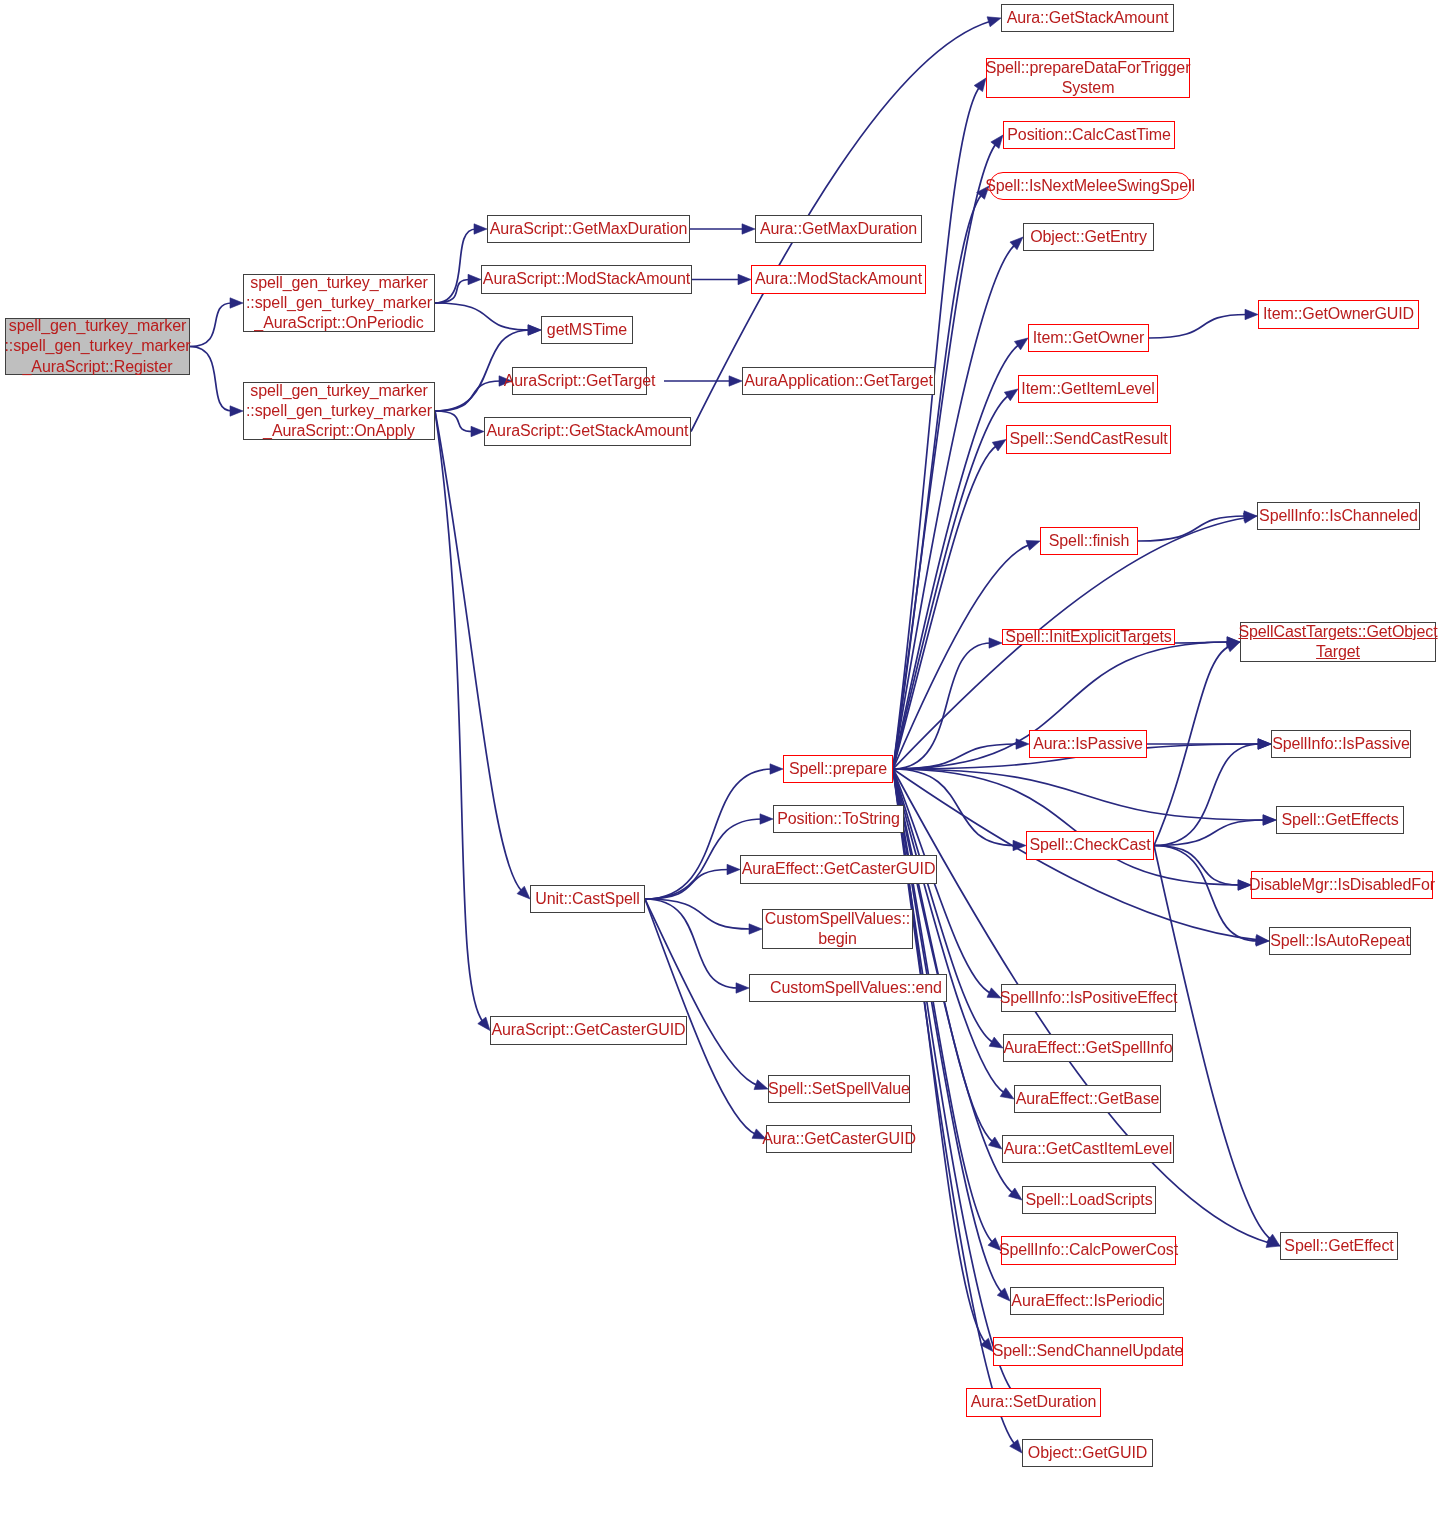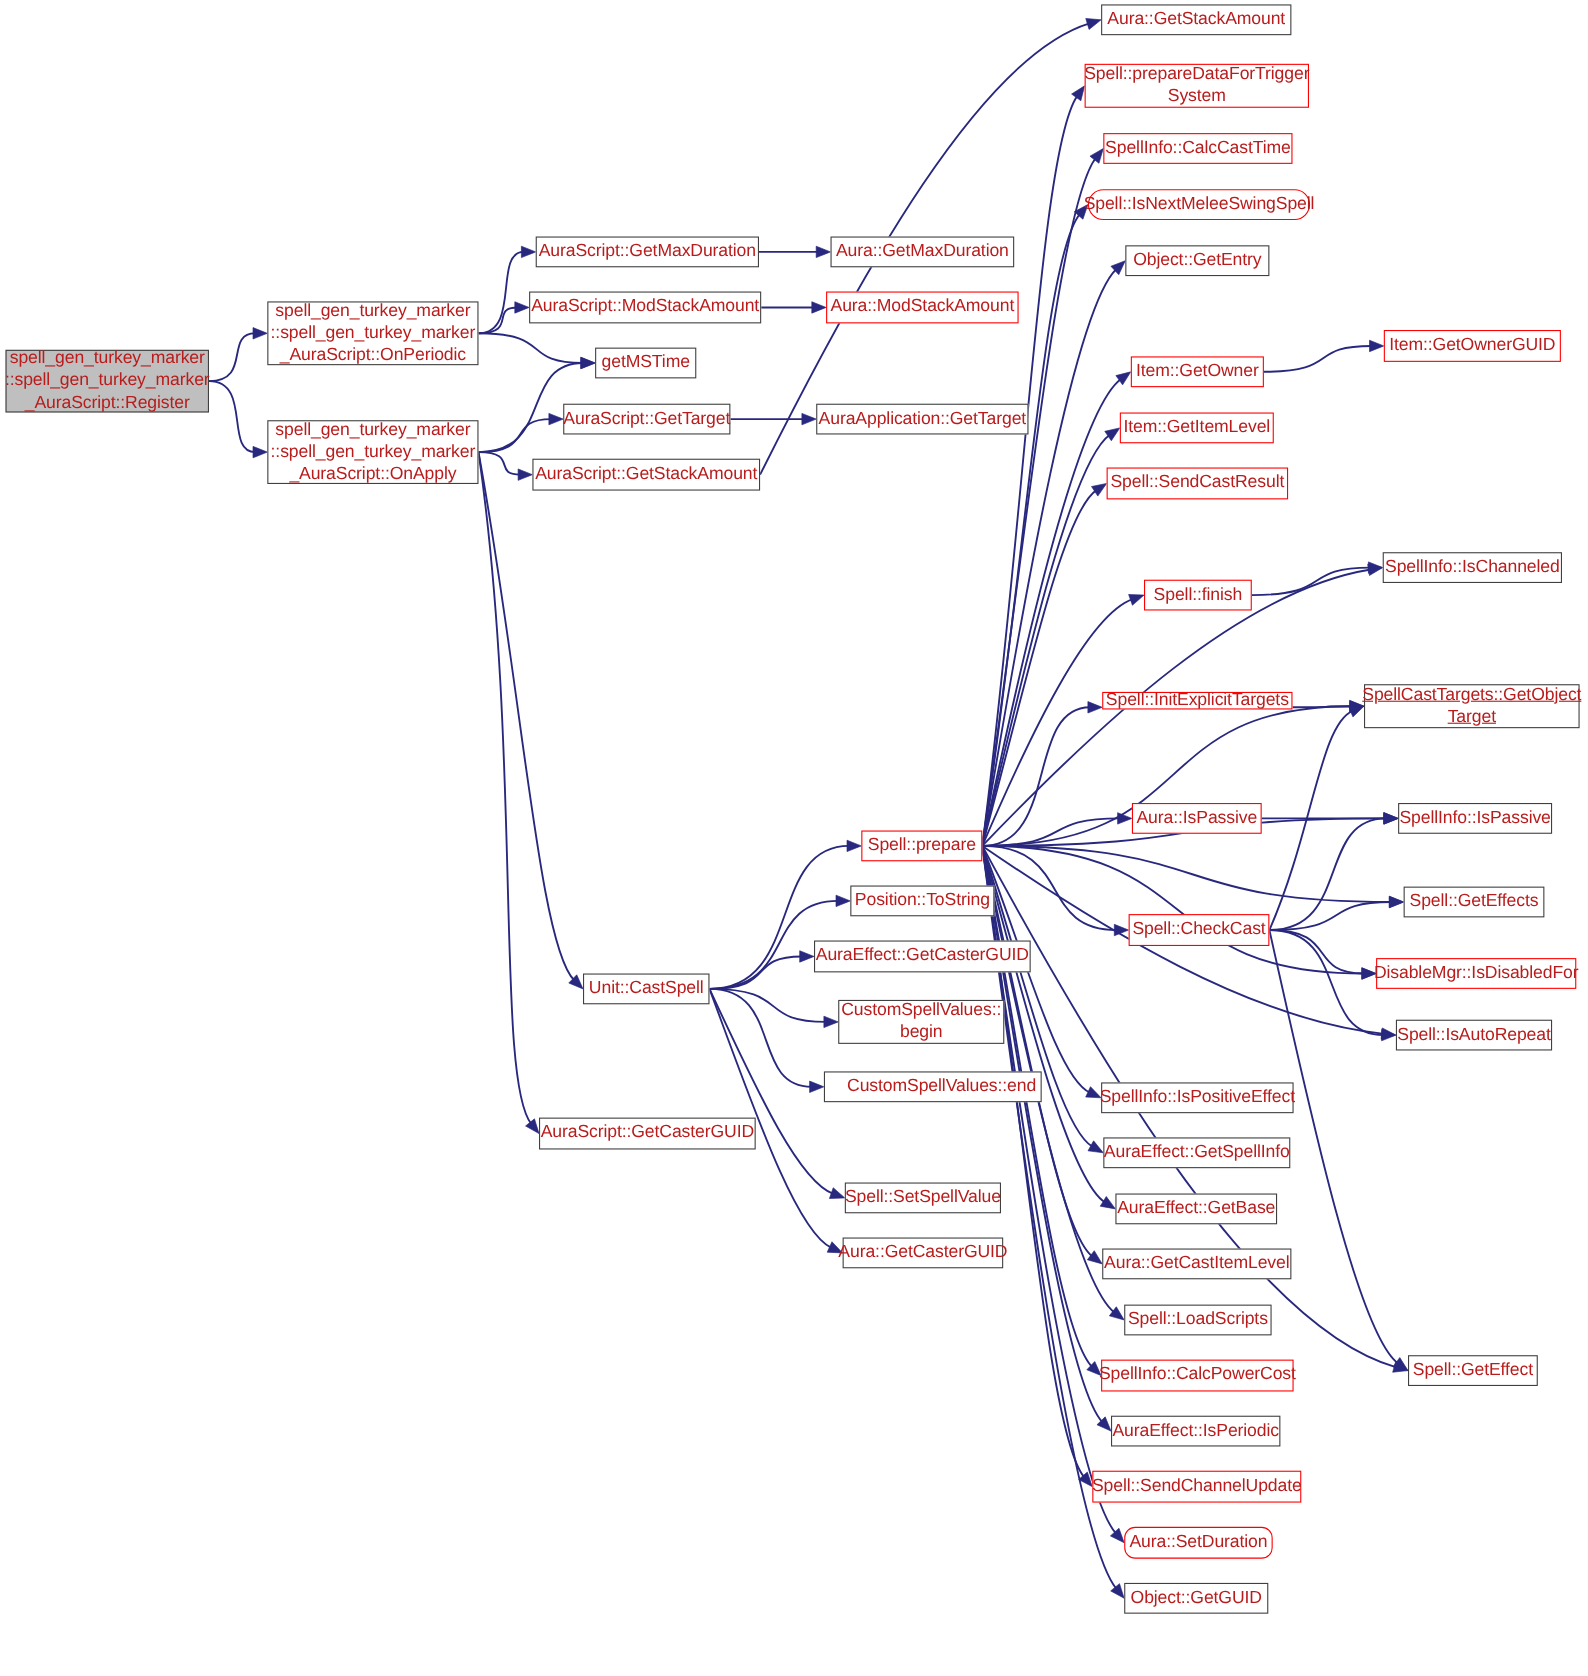--- a/index.html
+++ b/index.html
@@ -186,57 +186,57 @@
 _AuraScript::Register</div>
       <div class="node" style="left: 243px; top: 274px; width: 192px; height: 58px;">spell_gen_turkey_marker
 ::spell_gen_turkey_marker
 _AuraScript::OnPeriodic</div>
       <div class="node" style="left: 243px; top: 382px; width: 192px; height: 58px;">spell_gen_turkey_marker
 ::spell_gen_turkey_marker
 _AuraScript::OnApply</div>
       <div class="node" style="left: 487px; top: 215px; width: 203px; height: 28px;">AuraScript::GetMaxDuration</div>
       <div class="node" style="left: 481px; top: 265px; width: 211px; height: 29px;">AuraScript::ModStackAmount</div>
       <div class="node" style="left: 541px; top: 316px; width: 92px; height: 28px;">getMSTime</div>
-      <div class="node" style="left: 512px; top: 367px; width: 152px; height: 28px;">AuraScript::GetTarget</div>
+      <div class="node" style="left: 512px; top: 367px; width: 135px; height: 28px;">AuraScript::GetTarget</div>
       <div class="node" style="left: 484px; top: 417px; width: 207px; height: 29px;">AuraScript::GetStackAmount</div>
       <div class="node" style="left: 490px; top: 1016px; width: 197px; height: 29px;">AuraScript::GetCasterGUID</div>
       <div class="node" style="left: 530px; top: 885px; width: 115px; height: 28px;">Unit::CastSpell</div>
       <div class="node" style="left: 755px; top: 215px; width: 167px; height: 28px;">Aura::GetMaxDuration</div>
       <div class="node red" style="left: 751px; top: 265px; width: 175px; height: 29px;">Aura::ModStackAmount</div>
       <div class="node" style="left: 742px; top: 367px; width: 193px; height: 28px;">AuraApplication::GetTarget</div>
       <div class="node red" style="left: 783px; top: 755px; width: 110px; height: 28px;">Spell::prepare</div>
       <div class="node" style="left: 773px; top: 805px; width: 131px; height: 28px;">Position::ToString</div>
       <div class="node" style="left: 740px; top: 855px; width: 197px; height: 29px;">AuraEffect::GetCasterGUID</div>
       <div class="node" style="left: 762px; top: 909px; width: 151px; height: 40px;">CustomSpellValues::
 begin</div>
       <div class="node" style="left: 749px; top: 974px; width: 198px; height: 28px; padding-left: 20px;">CustomSpellValues::end</div>
       <div class="node" style="left: 768px; top: 1075px; width: 142px; height: 28px;">Spell::SetSpellValue</div>
       <div class="node" style="left: 766px; top: 1125px; width: 146px; height: 28px;">Aura::GetCasterGUID</div>
       <div class="node" style="left: 1001px; top: 4px; width: 173px; height: 28px;">Aura::GetStackAmount</div>
       <div class="node red" style="left: 986px; top: 58px; width: 204px; height: 40px;">Spell::prepareDataForTrigger
 System</div>
-      <div class="node red" style="left: 1003px; top: 121px; width: 172px; height: 28px;">SpellInfo::CalcCastTime</div>
+      <div class="node red" style="left: 1003px; top: 121px; width: 172px; height: 28px;">Position::CalcCastTime</div>
       <div class="node red" style="left: 989px; top: 172px; width: 202px; height: 28px; border-radius: 14px;">Spell::IsNextMeleeSwingSpell</div>
       <div class="node" style="left: 1023px; top: 223px; width: 131px; height: 28px;">Object::GetEntry</div>
       <div class="node red" style="left: 1028px; top: 324px; width: 121px; height: 28px;">Item::GetOwner</div>
       <div class="node red" style="left: 1018px; top: 375px; width: 140px; height: 28px;">Item::GetItemLevel</div>
       <div class="node red" style="left: 1006px; top: 425px; width: 165px; height: 29px;">Spell::SendCastResult</div>
       <div class="node red" style="left: 1040px; top: 527px; width: 98px; height: 28px;">Spell::finish</div>
       <div class="node red" style="left: 1002px; top: 629px; width: 173px; height: 16px;">Spell::InitExplicitTargets</div>
       <div class="node red" style="left: 1029px; top: 730px; width: 118px; height: 28px;">Aura::IsPassive</div>
       <div class="node red" style="left: 1026px; top: 831px; width: 128px; height: 29px;">Spell::CheckCast</div>
       <div class="node" style="left: 1001px; top: 984px; width: 175px; height: 28px;">SpellInfo::IsPositiveEffect</div>
       <div class="node" style="left: 1003px; top: 1034px; width: 170px; height: 28px;">AuraEffect::GetSpellInfo</div>
       <div class="node" style="left: 1014px; top: 1085px; width: 147px; height: 28px;">AuraEffect::GetBase</div>
       <div class="node" style="left: 1002px; top: 1135px; width: 172px; height: 28px;">Aura::GetCastItemLevel</div>
       <div class="node" style="left: 1022px; top: 1186px; width: 134px; height: 28px;">Spell::LoadScripts</div>
       <div class="node red" style="left: 1001px; top: 1236px; width: 175px; height: 29px;">SpellInfo::CalcPowerCost</div>
       <div class="node" style="left: 1010px; top: 1287px; width: 154px; height: 28px;">AuraEffect::IsPeriodic</div>
       <div class="node red" style="left: 993px; top: 1337px; width: 190px; height: 29px;">Spell::SendChannelUpdate</div>
-      <div class="node red" style="left: 1022px; top: 1388px; width: 135px; height: 29px; border-radius: 10px;">Aura::SetDuration</div>
+      <div class="node red" style="left: 966px; top: 1388px; width: 135px; height: 29px;">Aura::SetDuration</div>
       <div class="node" style="left: 1022px; top: 1439px; width: 131px; height: 28px;">Object::GetGUID</div>
       <div class="node red" style="left: 1258px; top: 300px; width: 161px; height: 29px;">Item::GetOwnerGUID</div>
       <div class="node" style="left: 1257px; top: 502px; width: 163px; height: 28px;">SpellInfo::IsChanneled</div>
       <div class="node" style="left: 1240px; top: 622px; width: 196px; height: 40px; text-decoration: underline;">SpellCastTargets::GetObject
 Target</div>
       <div class="node" style="left: 1271px; top: 730px; width: 140px; height: 28px;">SpellInfo::IsPassive</div>
       <div class="node" style="left: 1276px; top: 806px; width: 128px; height: 28px;">Spell::GetEffects</div>
       <div class="node red" style="left: 1251px; top: 871px; width: 182px; height: 28px;">DisableMgr::IsDisabledFor</div>
       <div class="node" style="left: 1269px; top: 927px; width: 142px; height: 28px;">Spell::IsAutoRepeat</div>
       <div class="node" style="left: 1280px; top: 1232px; width: 118px; height: 28px;">Spell::GetEffect</div>

